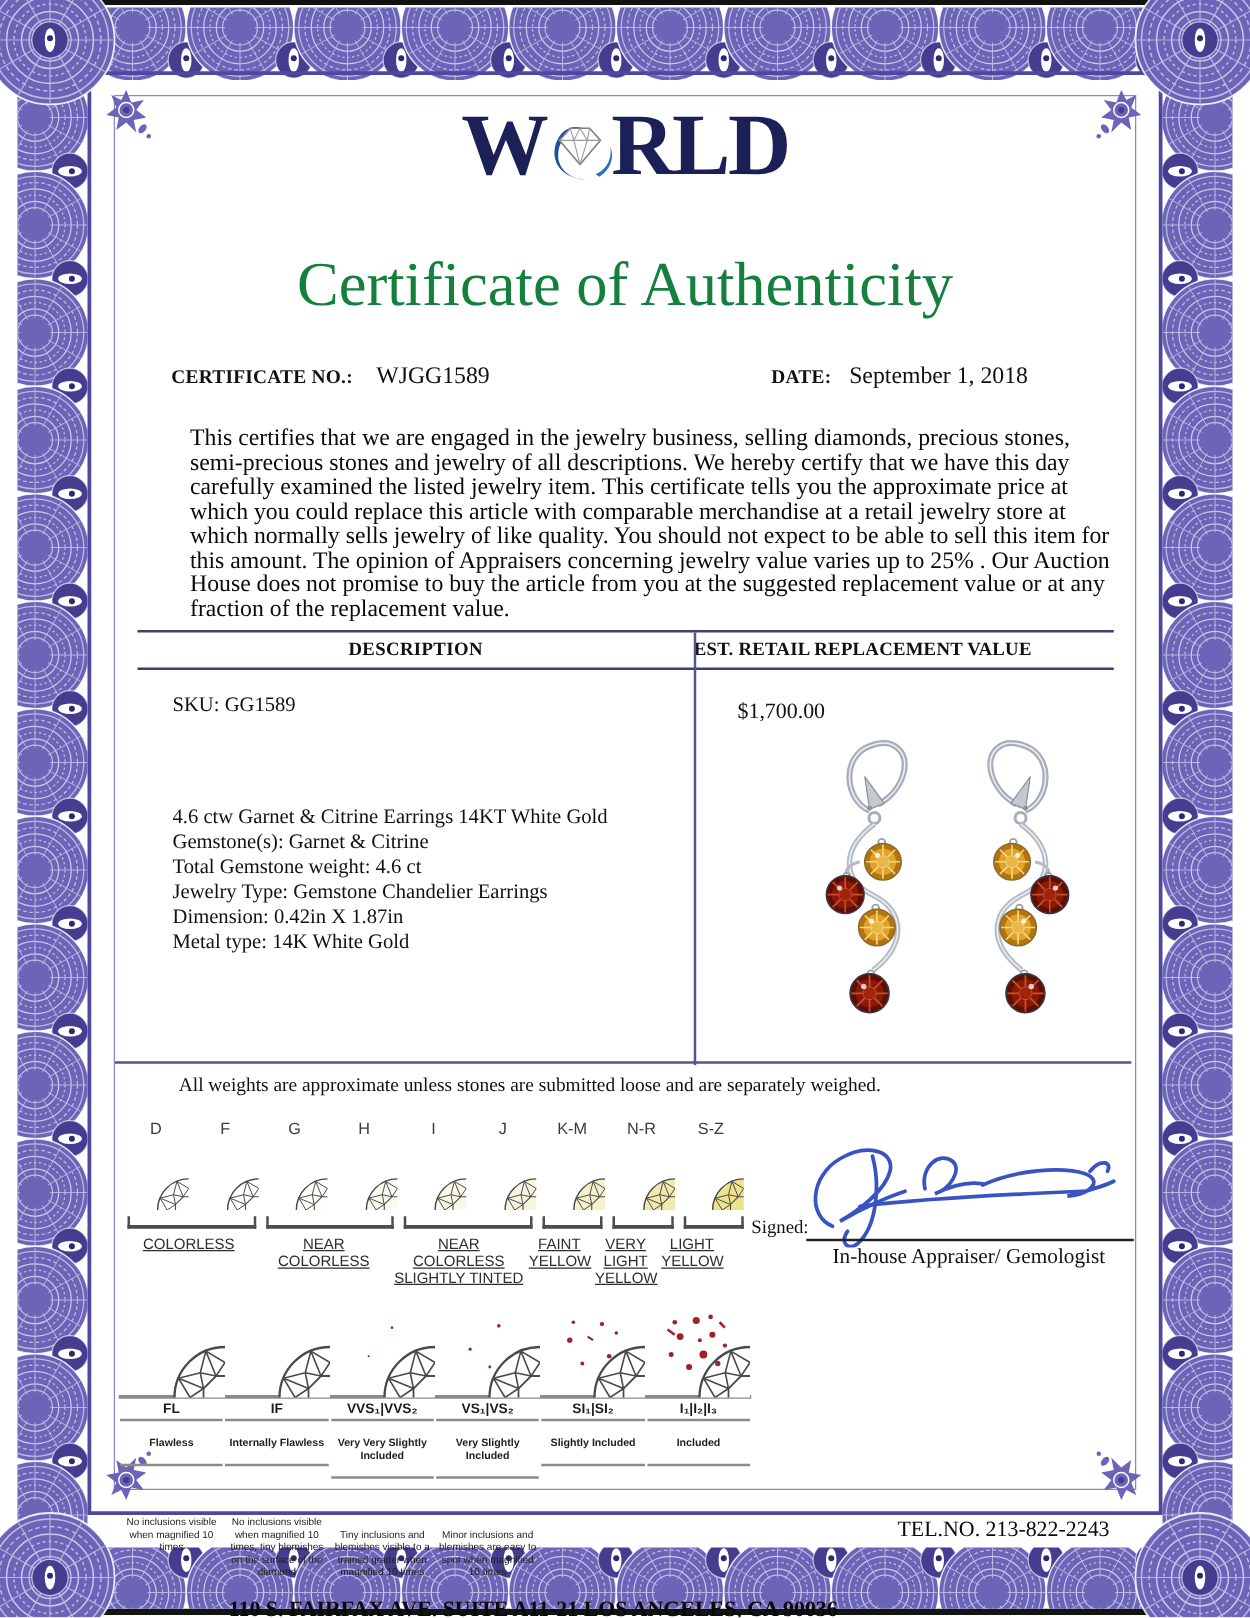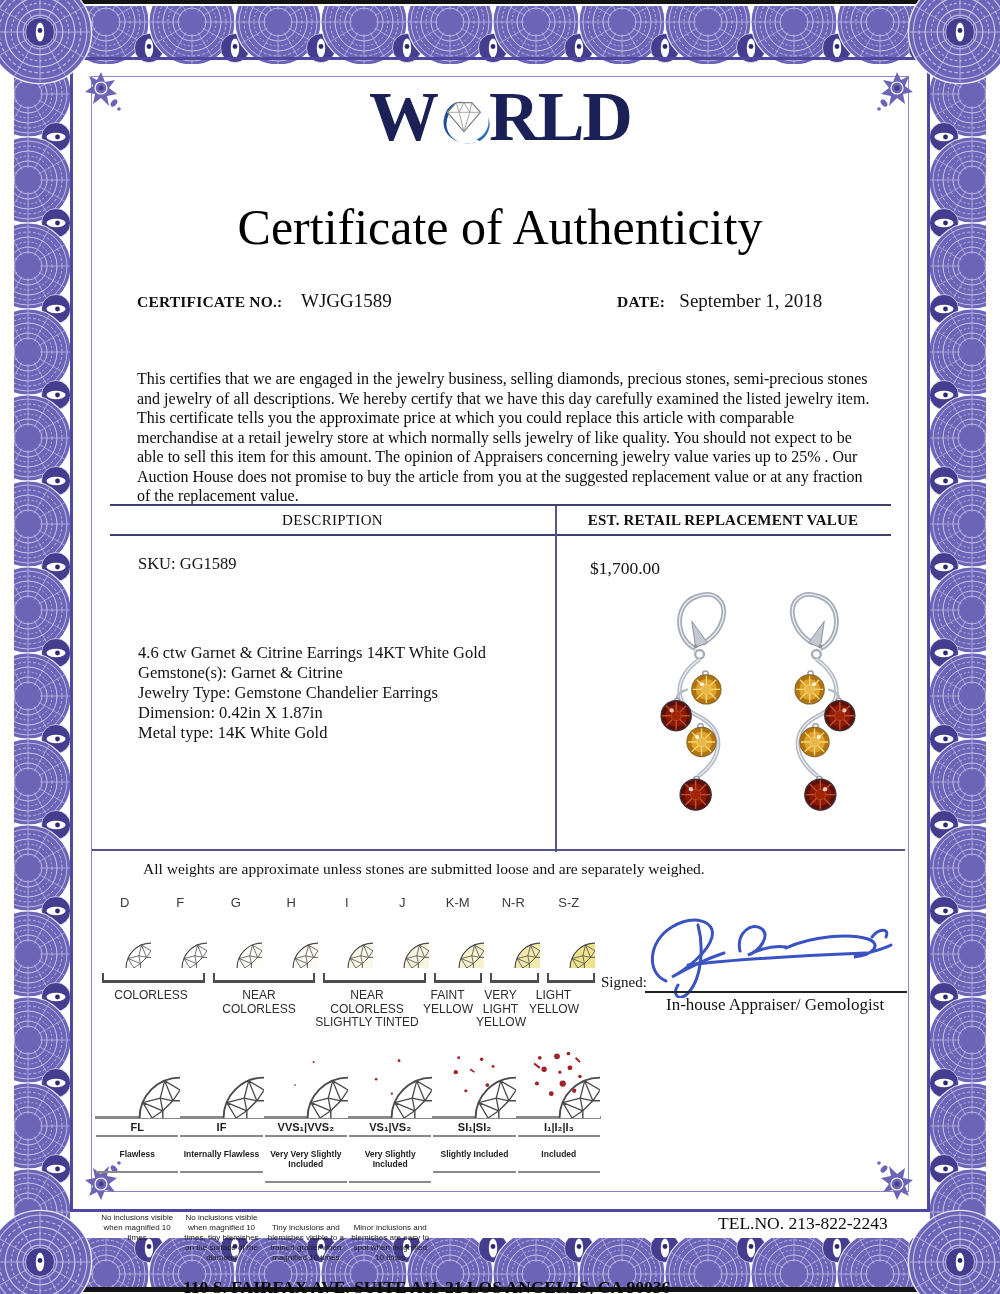--- a/index.html
+++ b/index.html
@@ -20,55 +20,55 @@
   #b-right{left:930px;top:6px;width:56px;height:1281px;}
 
   
   .logo{left:0;top:82px;width:1000px;text-align:center;}
   .logo-word{display:inline-flex;align-items:flex-end;justify-content:center;
     font-family:"Liberation Serif",serif;font-weight:700;font-size:70px;line-height:70px;
     letter-spacing:-2px;color:#1B2156;}
   .logo-word .dia{margin:0 -3px 2px -3px;}
   .logo-sub{margin-top:-6px;font-weight:700;font-size:20px;letter-spacing:1.5px;color:#2B4EA2;}
 
-  .title{left:0;top:198px;width:1000px;text-align:center;font-size:50px;color:#000000;}
+  .title{left:0;top:198px;width:1000px;text-align:center;font-size:50px;color:#15803d;}
 
   
   .certno{left:137px;top:290px;font-size:19px;}
   .daterow{left:617px;top:290px;font-size:19px;}
   .lbl{font-weight:700;font-size:15.5px;letter-spacing:.2px;}
 
-  .bodypara{left:137px;top:341px;width:740px;font-size:16px;line-height:19.5px;color:#0a0a0a;margin-top:28px;}
+  .bodypara{left:152px;top:341px;width:740px;font-size:19px;line-height:19.5px;color:#0a0a0a;}
 
   
   .tbl{left:110px;top:504px;width:781px;height:346px;border-top:2px solid #3F3F6E;}
   .tbl-head{display:flex;height:28px;border-bottom:2px solid #3F3F6E;}
-  .tbl-h1{width:445px;text-align:center;font-weight:400;font-size:15px;padding-top:6px;letter-spacing:.3px;}
-  .tbl-h2{width:336px;text-align:center;font-weight:700;font-size:15px;padding-top:6px;letter-spacing:.2px;}
+  .tbl-h1{width:445px;text-align:center;font-weight:700;font-size:15px;padding-top:6px;letter-spacing:.3px;}
+  .tbl-h2{width:336px;font-weight:700;font-size:15px;padding-top:6px;letter-spacing:.2px;}
   .tbl-div{position:absolute;left:445px;top:0;width:2px;height:346px;background:#54548E;}
   .sku{position:absolute;left:28px;top:48px;font-size:16.5px;}
   .msrp{position:absolute;left:28px;top:92px;font-size:16.5px;}
   .details{position:absolute;left:28px;top:137px;font-size:16.5px;line-height:20px;}
   .rvalue{position:absolute;left:480px;top:52px;font-size:17.5px;}
   .tbl-bottom{left:92px;top:849px;width:813px;height:2px;background:#54548E;}
 
   .weights{left:143px;top:860px;font-size:15.5px;}
 
   
   .cchart{left:97px;top:895px;width:502px;font-family:"Liberation Sans",sans-serif;}
   .cc-row{display:flex;}
   .cc-col{width:55.5px;text-align:center;}
   .cc-letter{font-size:13px;color:#3a3a3a;height:18px;}
   .cc-diam{margin:2px auto 0 auto;}
   .cc-brackets{display:flex;margin-top:5px;padding-left:1px;}
   .bracket{height:7px;border-left:2px solid #4d4d4d;border-right:2px solid #4d4d4d;
            border-bottom:3px solid #4d4d4d;margin:0 4px;}
   .bk2{width:100px;} .bk1{width:45px;}
   .cc-groups{display:flex;margin-top:6px;}
-  .cc-glabel{font-size:12px;line-height:13.5px;color:#2d2d2d;text-align:center;white-space:pre-line;margin:0 2px;}
+  .cc-glabel{font-size:12px;line-height:13.5px;color:#2d2d2d;text-align:center;white-space:pre-line;margin:0 2px;text-decoration:underline;}
   .gl2{width:104px;} .gl1{width:49px;}
 
   
   .signedlbl{left:601px;top:974px;font-size:15px;}
   .sigline{left:645px;top:991px;width:262px;height:2px;background:#222;}
   .sigrole{left:666px;top:995px;font-size:17px;}
   .sigsvg{left:628px;top:903px;}
 
   
   .clchart{left:95px;top:1032px;width:506px;font-family:"Liberation Sans",sans-serif;}
@@ -327,20 +327,21 @@
   <div class="abs tbl">
     <div class="tbl-head">
       <div class="tbl-h1">DESCRIPTION</div>
       <div class="tbl-h2">EST. RETAIL REPLACEMENT VALUE</div>
     </div>
     <div class="tbl-div"></div>
     <div class="sku">SKU: GG1589</div>
     <div class="details">
       <div>4.6 ctw Garnet &amp; Citrine Earrings 14KT White Gold</div>
       <div>Gemstone(s): Garnet &amp; Citrine</div>
+      <div>Total Gemstone weight: 4.6 ct</div>
       <div>Jewelry Type: Gemstone Chandelier Earrings</div>
       <div>Dimension: 0.42in X 1.87in</div>
       <div>Metal type: 14K White Gold</div>
     </div>
     <div class="rvalue">$1,700.00</div>
   </div>
 
   <svg class="abs" style="left:645px;top:576px" width="226" height="258" viewBox="0 0 232 240">
     <use href="#earring" x="6"></use>
     <use href="#earring" transform="translate(232,0) scale(-1,1)" x="6"></use>

